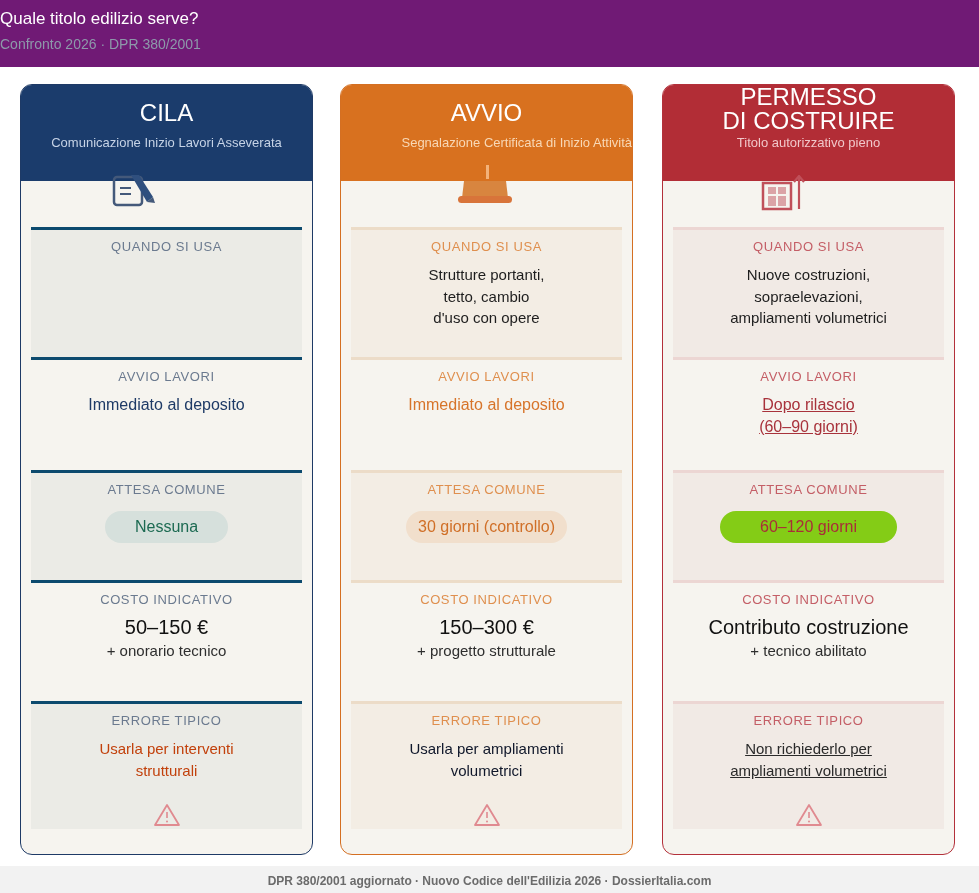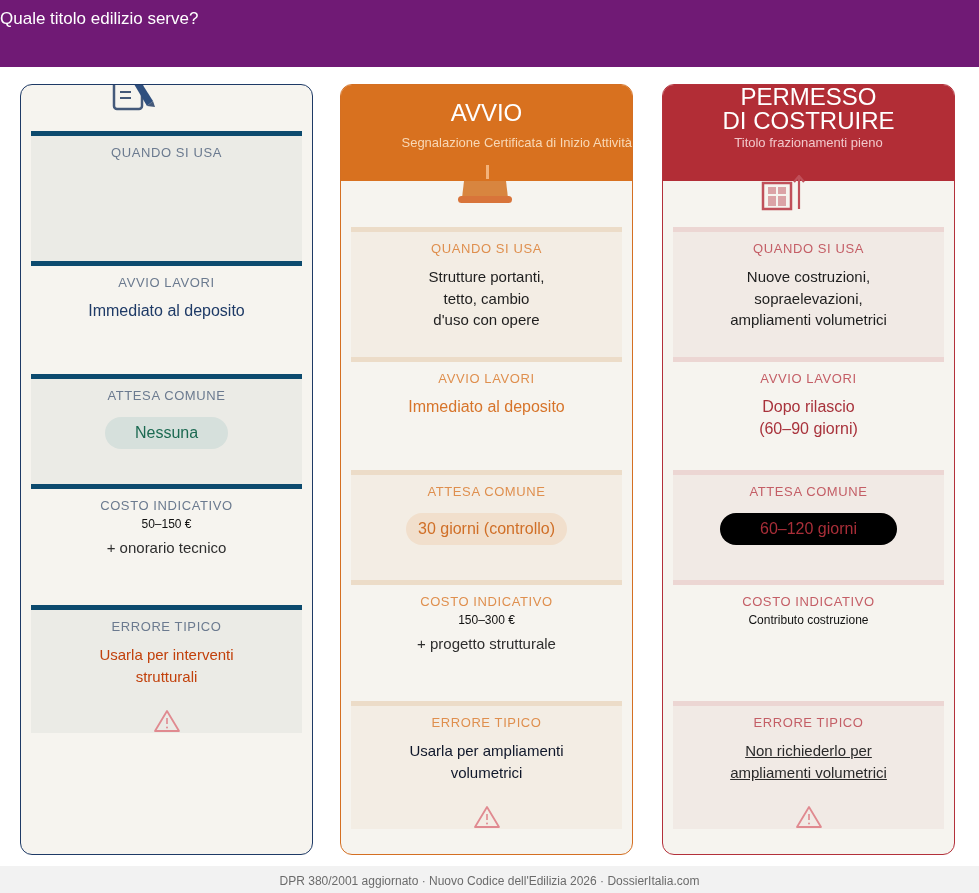--- a/index.html
+++ b/index.html
@@ -47,21 +47,21 @@
     .c1 .card-desc { color: #f8d8b6; text-align: right; }
     .c2 .card-desc { color: #f1c7ca; margin-top: 2px; }
 
     .icon-zone {
       height: 46px; position: relative;
     }
     .icon-zone svg { position: absolute; }
 
     .section {
       margin: 0 10px;
-      border-top: 5px solid #0c4a6e;
+      border-top: 3px solid #0c4a6e;
       text-align: center;
       position: relative;
     }
     .section.shade { background: #ebebe6; }
     .c1 .section.shade { background: #f3ede4; }
     .c2 .section.shade { background: #f1eae5; }
     .c1 .section { border-top-color: #ecdcc8; }
     .c2 .section { border-top-color: #ecd6d3; }
 
     .sec-label {
@@ -72,54 +72,59 @@
     .c1 .sec-label { color: #df8f4e; }
     .c2 .sec-label { color: #c45e66; }
 
     .sec-text {
       font-size: 15px; line-height: 21.5px; color: #1e1e1e;
       margin-top: 9px; white-space: pre-line;
     }
     .sec-text.accent { font-size: 16px; line-height: 21.5px; }
     .c0 .sec-text.accent { color: #1e3a66; }
     .c1 .sec-text.accent { color: #d7742a; }
-    .c2 .sec-text.accent { color: #a8323b; }
-
-    .sec-main { font-size: 12px; color: #111; line-height: 20px; }
+    .c2 .sec-text.accent { color: #a8323b; text-decoration: underline; }
+
+    .sec-main { font-size: 20px; color: #111; margin-top: 9px; line-height: 20px; }
     .sec-sub { font-size: 15px; color: #2e2e2e; margin-top: 5px; line-height: 18px; }
 
     .pill {
       display: inline-block; margin-top: 13px;
       height: 32px; line-height: 32px; border-radius: 16px;
       font-size: 16px; padding: 0 30px;
     }
     .c0 .pill { background: #d6e0dc; color: #1c6a52; }
     .c1 .pill { background: #f1dfcc; color: #d06f27; padding: 0 12px; }
-    .c2 .pill { background: #000000; color: #a92e38; padding: 0 40px; }
+    .c2 .pill { background: #84cc16; color: #a92e38; padding: 0 40px; }
 
     .warn { margin-top: 22px; }
 
     .footer {
       position: absolute; left: 0; top: 866px;
       width: 979px; height: 27px;
       background: #f2f2f2;
       text-align: center;
-      font-size: 12px; color: #6b6b6b; line-height: 30px;
+      font-size: 12px; color: #6b6b6b; line-height: 30px; font-weight: bold;
     }
   </style>
 </head>
 <body>
 
 <div class="top-header">
   <div class="top-title">Quale titolo edilizio serve?</div>
+  <div class="top-subtitle">Confronto 2026 · DPR 380/2001</div>
 </div>
 
 <div class="cards">
 
   <div class="card c0">
+    <div class="card-head">
+      <div class="card-name">CILA</div>
+      <div class="card-desc">Comunicazione Inizio Lavori Asseverata</div>
+    </div>
     <div class="icon-zone">
       <svg width="48" height="34" viewBox="0 0 48 34" style="left:90px; top:-6px;">
         <rect x="3" y="2" width="28" height="28" rx="3" fill="none" stroke="#44597a" stroke-width="2.5"></rect>
         <line x1="9" y1="13" x2="20" y2="13" stroke="#44597a" stroke-width="2"></line>
         <line x1="9" y1="19" x2="20" y2="19" stroke="#44597a" stroke-width="2"></line>
         <polygon points="20,0 28,0 42,22 36,27" fill="#2f4f7e"></polygon>
         <polygon points="36,27 42,22 44,28" fill="#44597a"></polygon>
       </svg>
     </div>
     <div class="section shade" style="height:130px;">
@@ -194,21 +199,21 @@
           <circle cx="14" cy="18.5" r="1" fill="#e08a90"></circle>
         </svg>
       </div>
     </div>
   </div>
 
   <div class="card c2">
     <div class="card-head">
       <div class="card-name" style="white-space:pre-line;">PERMESSO
 DI COSTRUIRE</div>
-      <div class="card-desc">Titolo frazionamenti pieno</div>
+      <div class="card-desc">Titolo autorizzativo pieno</div>
     </div>
     <div class="icon-zone">
       <svg width="50" height="36" viewBox="0 0 50 36" style="left:97px; top:-6px;">
         <rect x="3" y="8" width="28" height="26" fill="none" stroke="#c0505a" stroke-width="2.5"></rect>
         <rect x="8" y="12" width="8" height="7" fill="#dba3a6"></rect>
         <rect x="18" y="12" width="8" height="7" fill="#dba3a6"></rect>
         <rect x="8" y="21" width="8" height="10" fill="#dba3a6"></rect>
         <rect x="18" y="21" width="8" height="10" fill="#dba3a6"></rect>
         <line x1="39" y1="34" x2="39" y2="2" stroke="#c0505a" stroke-width="2.2"></line>
         <polyline points="34,7 39,1 44,7" fill="none" stroke="#c0505a" stroke-width="2.2"></polyline>
@@ -225,20 +230,21 @@
       <div class="sec-text accent">Dopo rilascio
 (60–90 giorni)</div>
     </div>
     <div class="section shade" style="height:110px;">
       <div class="sec-label">ATTESA COMUNE</div>
       <div class="pill">60–120 giorni</div>
     </div>
     <div class="section" style="height:121px;">
       <div class="sec-label">COSTO INDICATIVO</div>
       <div class="sec-main">Contributo costruzione</div>
+      <div class="sec-sub">+ tecnico abilitato</div>
     </div>
     <div class="section shade" style="height:128px;">
       <div class="sec-label">ERRORE TIPICO</div>
       <div class="sec-text" style="color:#2a2a2a;text-decoration:underline;">Non richiederlo per
 ampliamenti volumetrici</div>
       <div class="warn">
         <svg width="28" height="24" viewBox="0 0 28 24">
           <polygon points="14,2 26,22 2,22" fill="none" stroke="#e08a90" stroke-width="1.8" stroke-linejoin="round"></polygon>
           <line x1="14" y1="9" x2="14" y2="15" stroke="#e08a90" stroke-width="1.6"></line>
           <circle cx="14" cy="18.5" r="1" fill="#e08a90"></circle>

